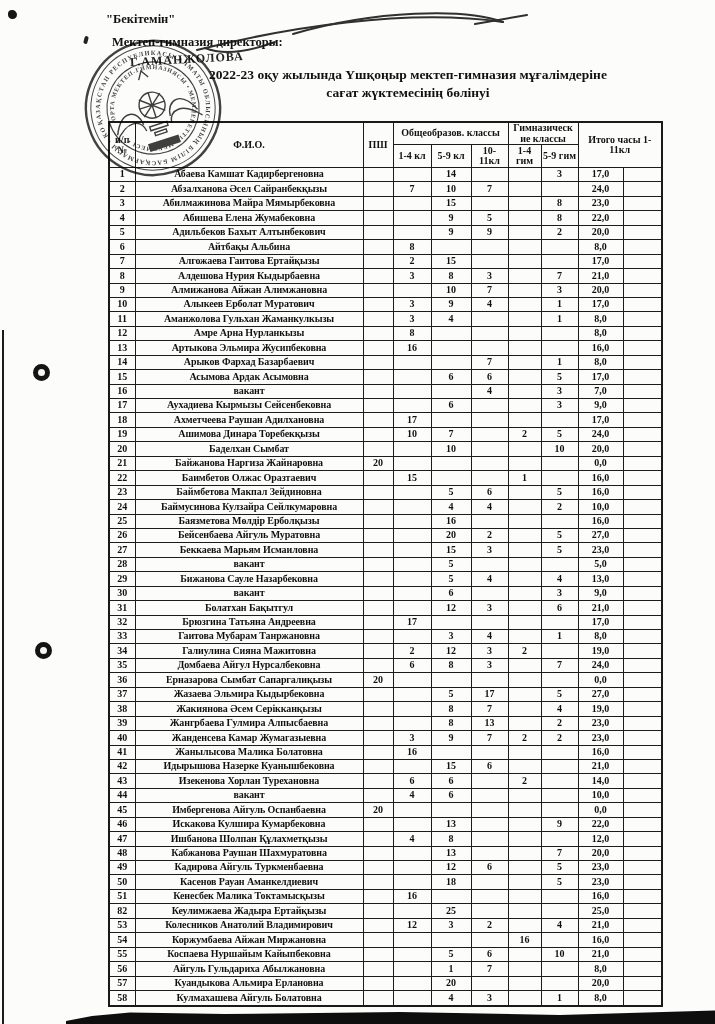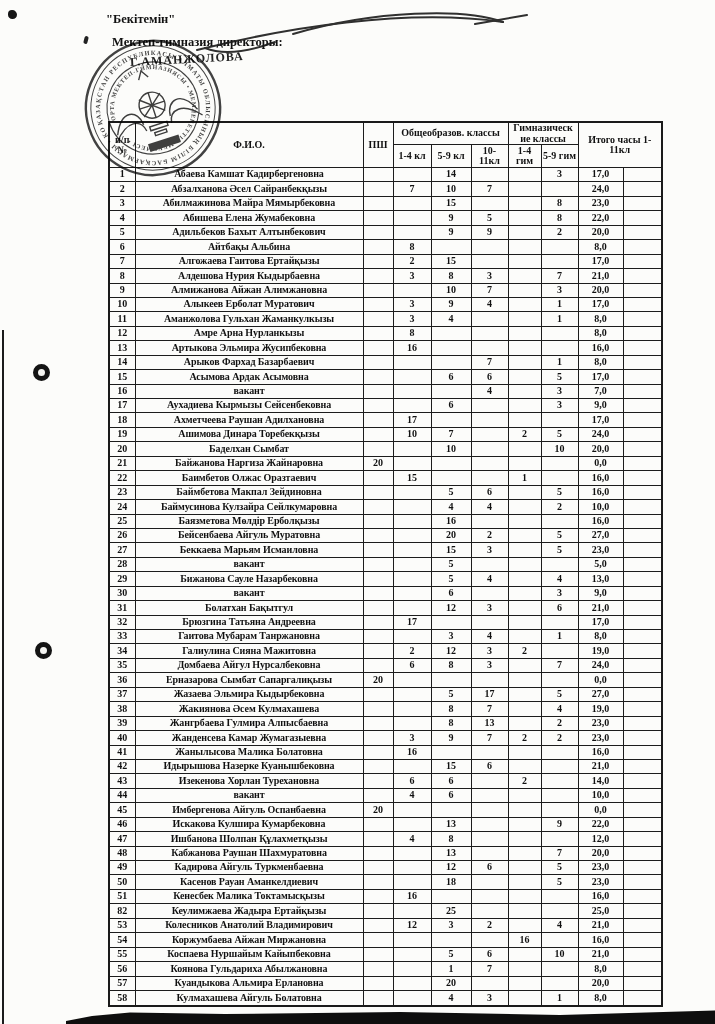--- a/index.html
+++ b/index.html
@@ -54,20 +54,24 @@
   .bottom-band{position:absolute; left:0; top:1004px; width:715px; height:20px; z-index:7;}
 </style>
 </head>
 <body>
 
 <div class="page">
 
   <div class="approve">"Бекітемін"</div>
   <div class="director">Мектеп-гимназия директоры:</div>
   <div class="director-name">Г.АМАНЖОЛОВА</div>
+  <div class="title">
+    <div>2022-23  оқу жылында Үшқоңыр  мектеп-гимназия мұғалімдеріне</div>
+    <div>сағат жүктемесінің бөлінуі</div>
+  </div>
 
   <svg class="signature" viewBox="0 0 380 70">
     <g fill="none" stroke="#1a1a1a" stroke-width="2" stroke-linecap="round" opacity="0.9">
       <path d="M 22 48 C 110 26, 230 6, 328 20"></path>
       <path d="M 328 20 C 290 6, 200 8, 118 32"></path>
       <path d="M 30 46 C 50 54, 78 48, 100 40"></path>
       <path d="M 300 22 L 352 13"></path>
     </g>
   </svg>
 
@@ -572,21 +576,21 @@
           <td></td>
           <td>5</td>
           <td>17</td>
           <td></td>
           <td>5</td>
           <td class="total">27,0</td>
           <td></td>
         </tr>
         <tr>
           <td>38</td>
-          <td class="name">Жакиянова Әсем Кулмахашева</td>
+          <td class="name">Жакиянова Әсем Серікканқызы</td>
           <td></td>
           <td></td>
           <td>8</td>
           <td>7</td>
           <td></td>
           <td>4</td>
           <td class="total">19,0</td>
           <td></td>
         </tr>
         <tr>
@@ -788,21 +792,21 @@
           <td></td>
           <td>5</td>
           <td>6</td>
           <td></td>
           <td>10</td>
           <td class="total">21,0</td>
           <td></td>
         </tr>
         <tr>
           <td>56</td>
-          <td class="name">Коянова Гульдариха Абылжановна</td>
+          <td class="name">Айгуль Гульдариха Абылжановна</td>
           <td></td>
           <td></td>
           <td>1</td>
           <td>7</td>
           <td></td>
           <td></td>
           <td class="total">8,0</td>
           <td></td>
         </tr>
         <tr>

